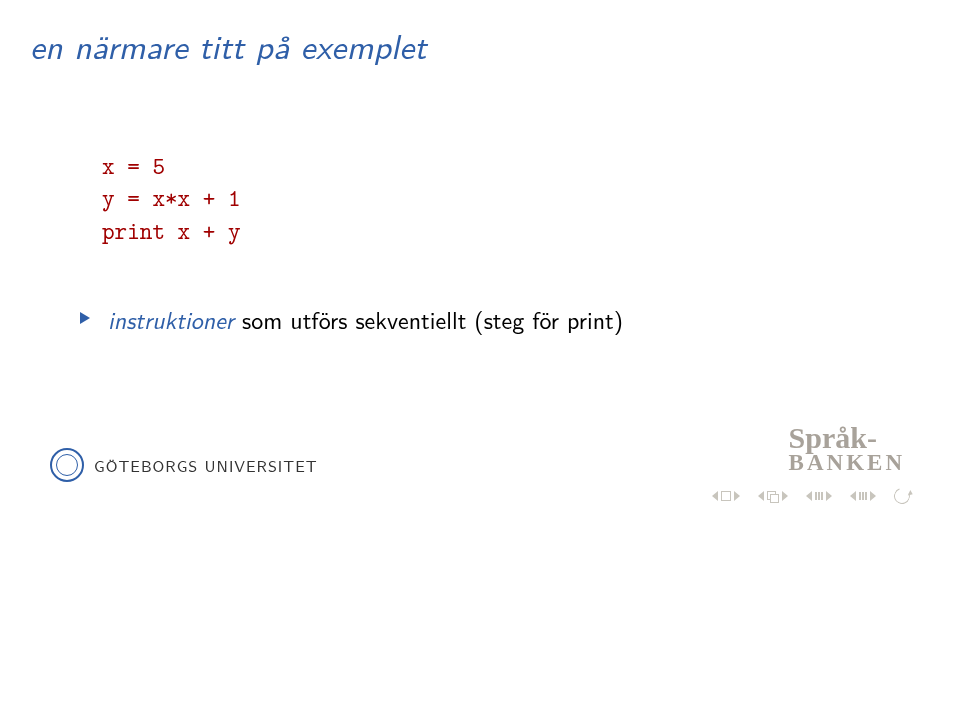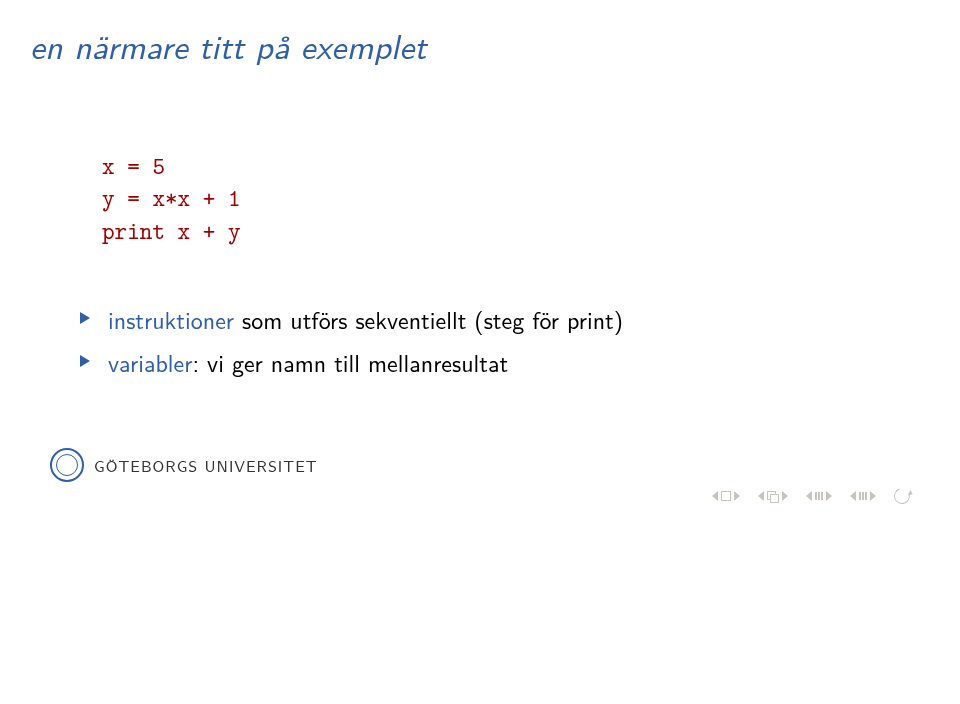--- a/index.html
+++ b/index.html
@@ -55,20 +55,21 @@
     left: 0;
     top: 0.48em;
     width: 0;
     height: 0;
     border-top: 6px solid transparent;
     border-bottom: 6px solid transparent;
     border-left: 10px solid #2f5fa8;
   }
   .term {
     color: #2f5fa8;
+    font-style: italic;
   }
   .footer {
     position: absolute;
     left: 0;
     bottom: 0;
     width: 960px;
     height: 70px;
   }
   .uni {
     position: absolute;
@@ -160,31 +161,31 @@
 
   <div class="code-block">x = 5
 y = x*x + 1
 print x + y</div>
 
   <div class="bullets">
     <div class="bullet">
       <span class="tri"></span>
       <span class="term">instruktioner</span><span> som utförs sekventiellt (steg för print)</span>
     </div>
-    <div class="bullet">
-      <span class="tri"></span>
-      <span class="term">variabler</span><span>: vi ger namn till mellanresultat</span>
-    </div>
   </div>
 
   <div class="footer">
     <div class="uni">
       <div class="seal"></div>
       <div class="uni-text">GÖTEBORGS UNIVERSITET</div>
     </div>
+    <div class="sprak">
+      <div class="sprak-top">Språk-</div>
+      <div class="sprak-bot">BANKEN</div>
+    </div>
     <div class="nav">
       <span class="nav-group">
         <span class="arr l"></span>
         <span class="sq"></span>
         <span class="arr r"></span>
       </span>
       <span class="nav-group">
         <span class="arr l"></span>
         <span class="dbl">
             <span class="sq"></span>

